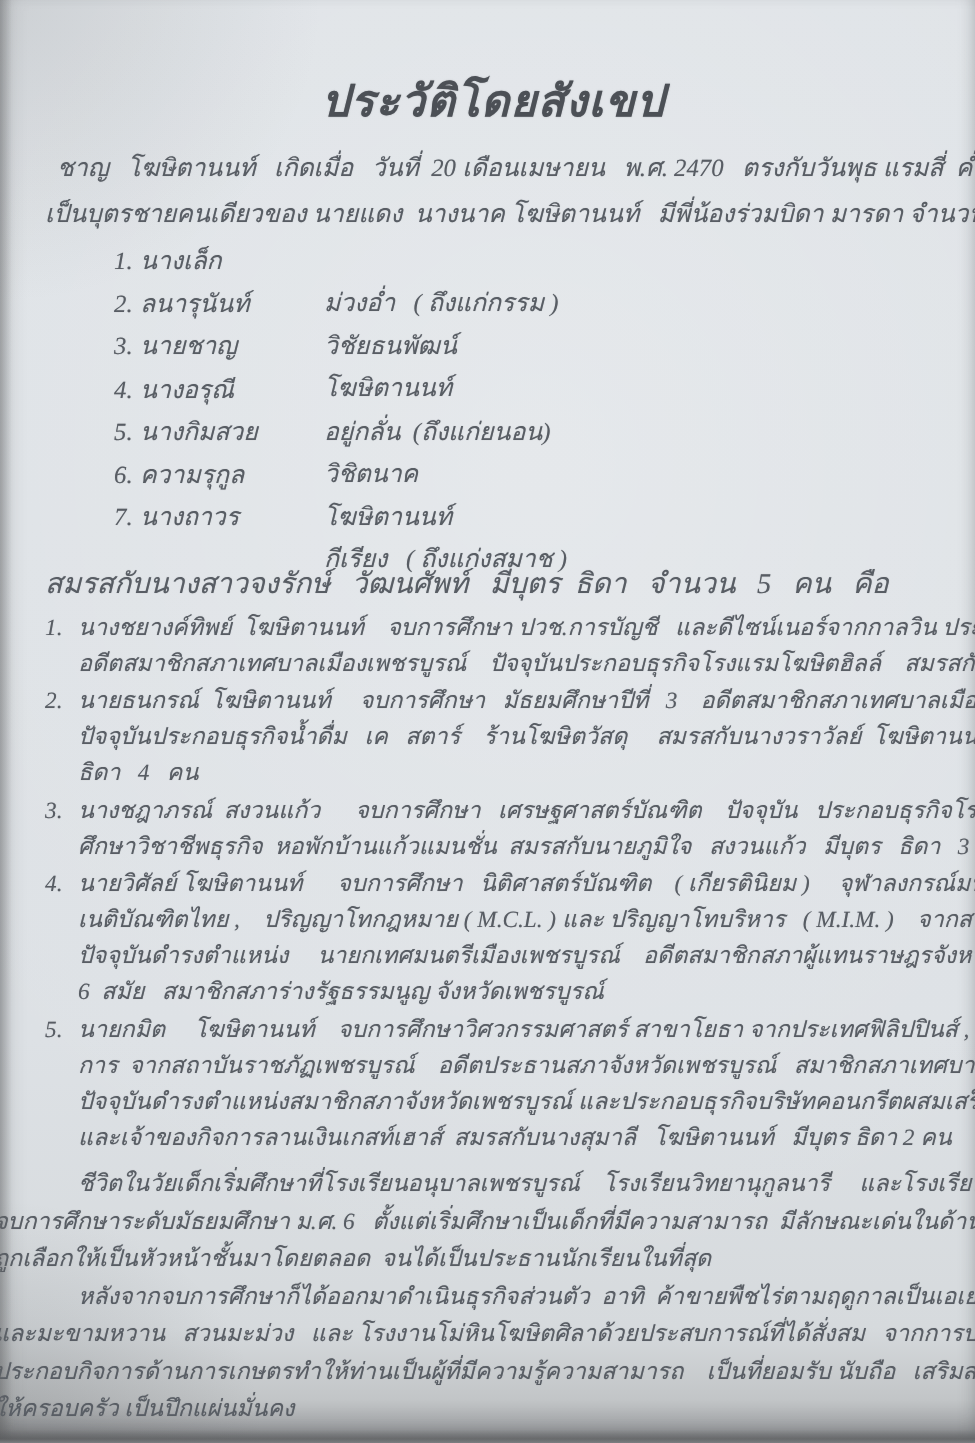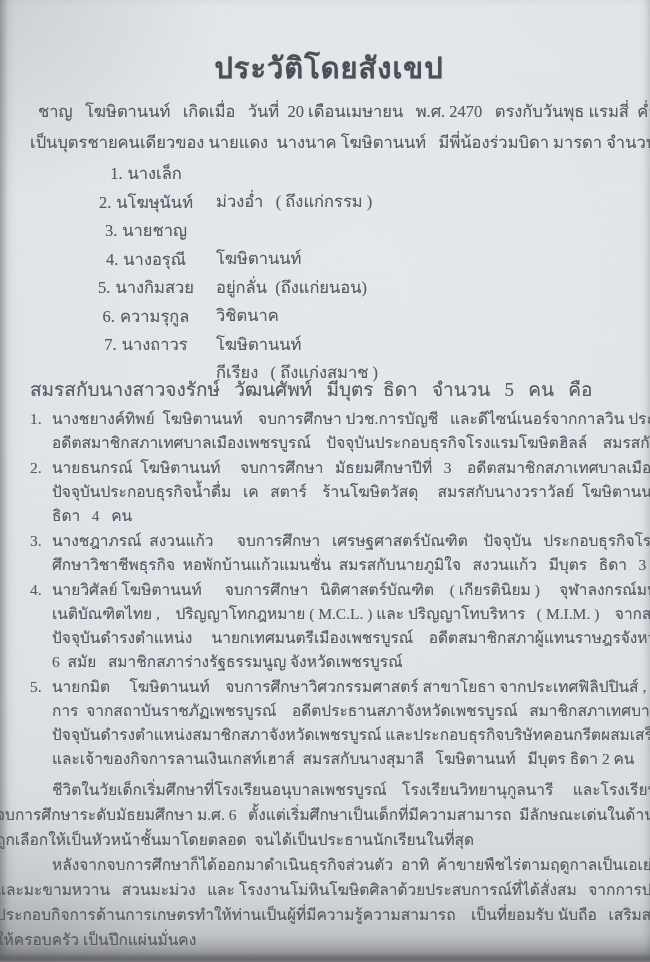--- a/index.html
+++ b/index.html
@@ -11,37 +11,38 @@
     font-family:"Liberation Serif","DejaVu Serif",serif;
     color:#585d64;
     background:
       radial-gradient(55% 35% at 0% 0%, rgba(130,132,134,0.20), rgba(0,0,0,0) 60%),
       radial-gradient(45% 28% at 0% 100%, rgba(95,97,99,0.28), rgba(0,0,0,0) 60%),
       radial-gradient(120% 90% at 55% 32%, rgba(255,255,255,0.22), rgba(0,0,0,0) 65%),
       linear-gradient(180deg,#dfe3e7 0%,#dde1e5 72%,#d6dadd 92%,#c2c5c7 97%,#95979a 100%);
     box-shadow: inset 12px 0 16px -12px rgba(70,70,72,0.45),
                 inset -8px 0 12px -9px rgba(90,92,94,0.35),
                 inset 0 -14px 16px -10px rgba(40,40,42,0.5);
+    font-style: italic;
   }
   .edge-left { position:absolute; left:0; top:0; bottom:0; width:8px;
     background:linear-gradient(90deg, rgba(100,102,104,0.30), rgba(100,102,104,0)); }
   .edge-bottom { position:absolute; left:0; right:0; bottom:0; height:9px;
     background:linear-gradient(180deg, rgba(90,92,94,0) 0%, rgba(90,92,94,0.5) 70%, #7d7f82 100%); }
   .inner { position:relative; padding:0 22px 0 30px; }
   .title {
     margin-top:46px; height:44px; line-height:44px;
     text-align:center; font-size:29px; font-weight:700;
     color:#4c5056; letter-spacing:1px;
     text-shadow:0 0 0.8px rgba(76,80,86,0.55);
   }
   .txt { text-shadow:0 0 0.6px rgba(88,93,100,0.45); }
   .iline { height:31px; line-height:31px; font-size:16.5px; white-space:pre; }
   .intro { margin-top:6px; }
   .iline.first { padding-left:8px; }
-  .sibs { margin-top:2px;text-align:center; }
+  .sibs { margin-top:2px; }
   .sib { display:flex; height:28.5px; line-height:28.5px; padding-left:46px; font-size:16.5px; }
   .sib-left { width:140px; flex:none; white-space:pre; }
   .sib-num { margin-right:5px; }
   .sib-surname { white-space:pre;margin-top:28px; }
   .marriage { height:31px; line-height:31px; font-size:19px; margin-top:14px; white-space:pre; }
   .children { margin-top:2px; }
   .child { display:flex; font-size:15.5px; margin-bottom:1px; }
   .cnum { width:22px; flex:none; height:24px; line-height:24px; }
   .clines { flex:1; min-width:0; }
   .cl { height:24px; line-height:24px; white-space:pre; }
@@ -64,21 +65,22 @@
       <div class="iline first">ชาญ   โฆษิตานนท์   เกิดเมื่อ   วันที่  20 เดือนเมษายน   พ.ศ. 2470   ตรงกับวันพุธ แรมสี่  ค่ำ เดือนห้า ปีเถาะ</div>
       <div class="iline">เป็นบุตรชายคนเดียวของ นายแดง  นางนาค โฆษิตานนท์   มีพี่น้องร่วมบิดา มารดา จำนวน  7  คน  คือ</div>
     </div>
 
     <div class="sibs txt">
       <div class="sib">
         <span class="sib-left"><span class="sib-num">1.</span><span>นางเล็ก</span></span>
         <span class="sib-surname">ม่วงอ่ำ   ( ถึงแก่กรรม )</span>
       </div>
       <div class="sib">
-        <span class="sib-left"><span class="sib-num">2.</span><span>นโฆษุนันท์</span></span>
+        <span class="sib-left"><span class="sib-num">2.</span><span>ลนารุนันท์</span></span>
+        <span class="sib-surname">วิชัยธนพัฒน์</span>
       </div>
       <div class="sib">
         <span class="sib-left"><span class="sib-num">3.</span><span>นายชาญ</span></span>
         <span class="sib-surname">โฆษิตานนท์</span>
       </div>
       <div class="sib">
         <span class="sib-left"><span class="sib-num">4.</span><span>นางอรุณี</span></span>
         <span class="sib-surname">อยู่กลั่น  (ถึงแก่ยนอน)</span>
       </div>
       <div class="sib">

